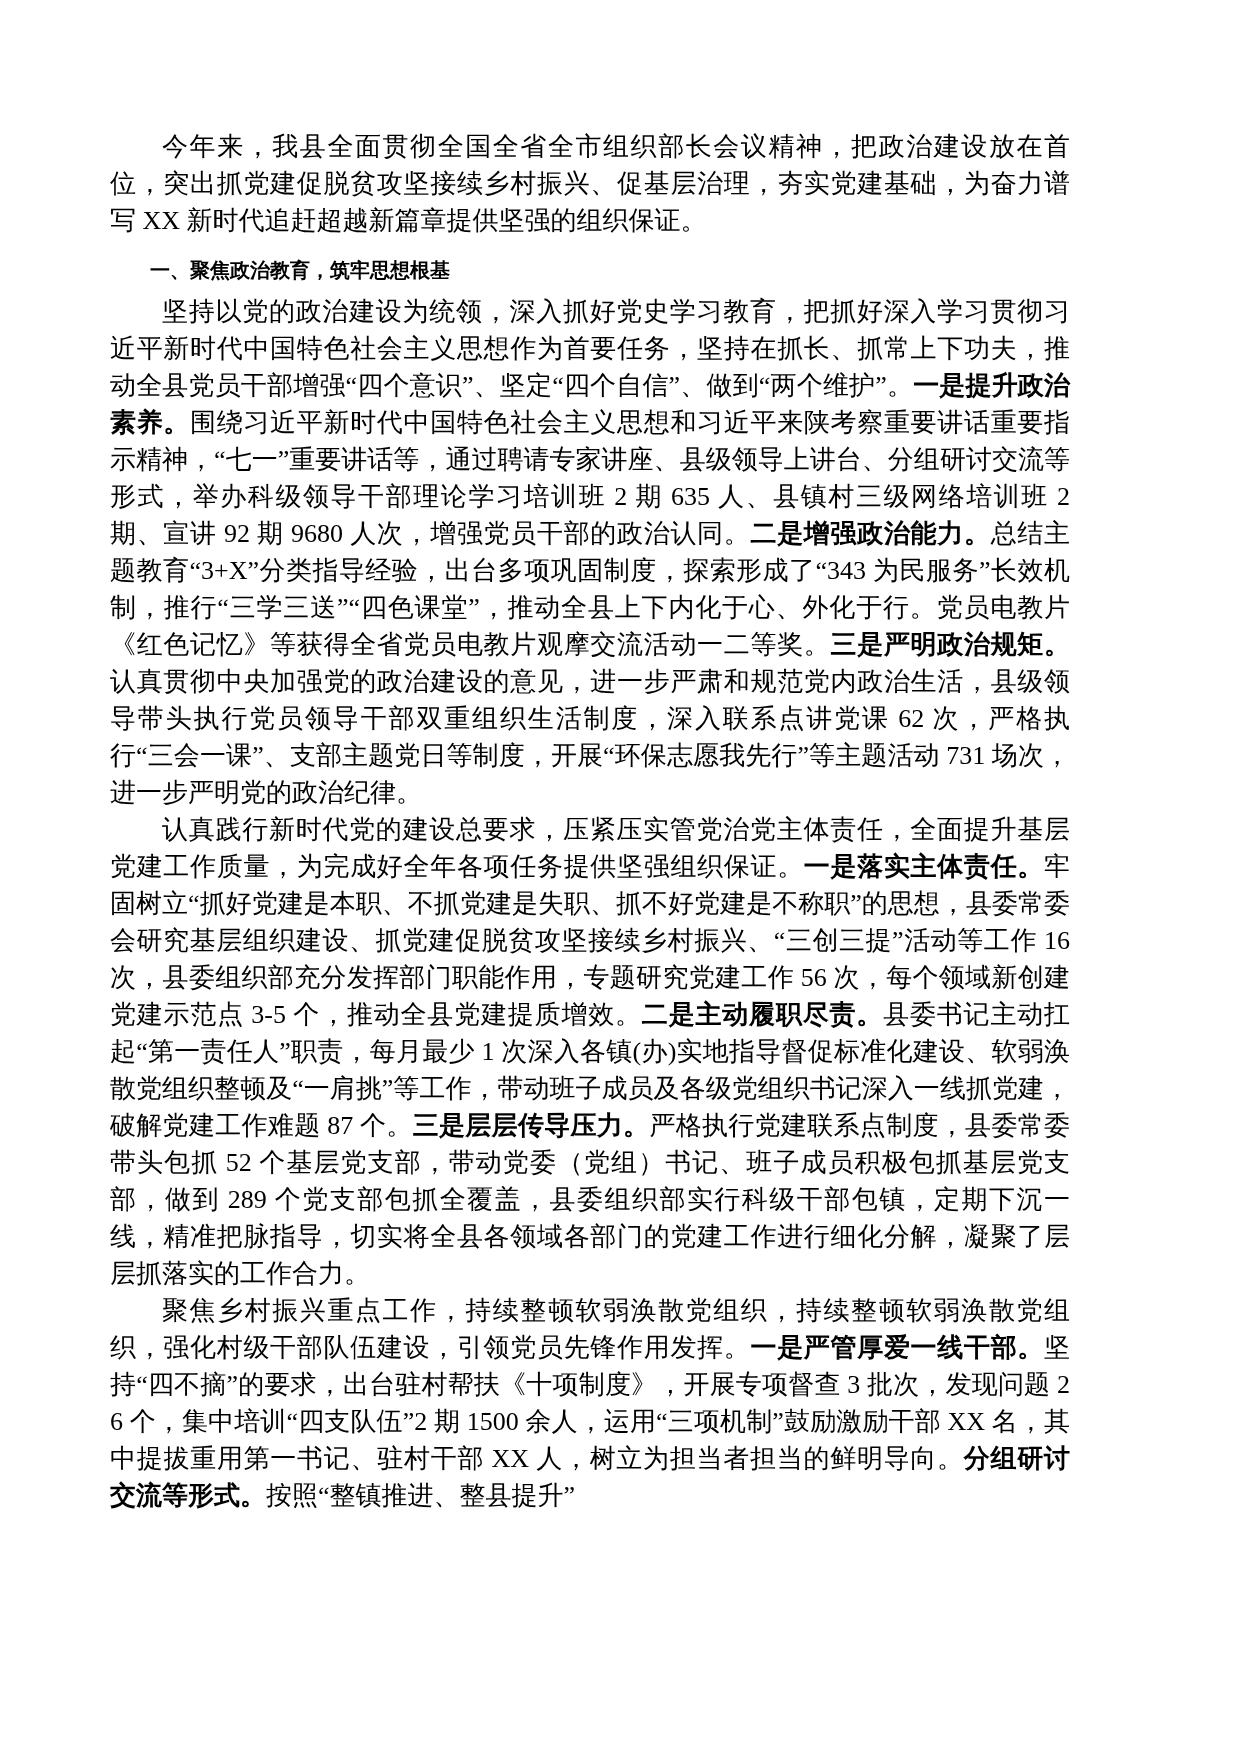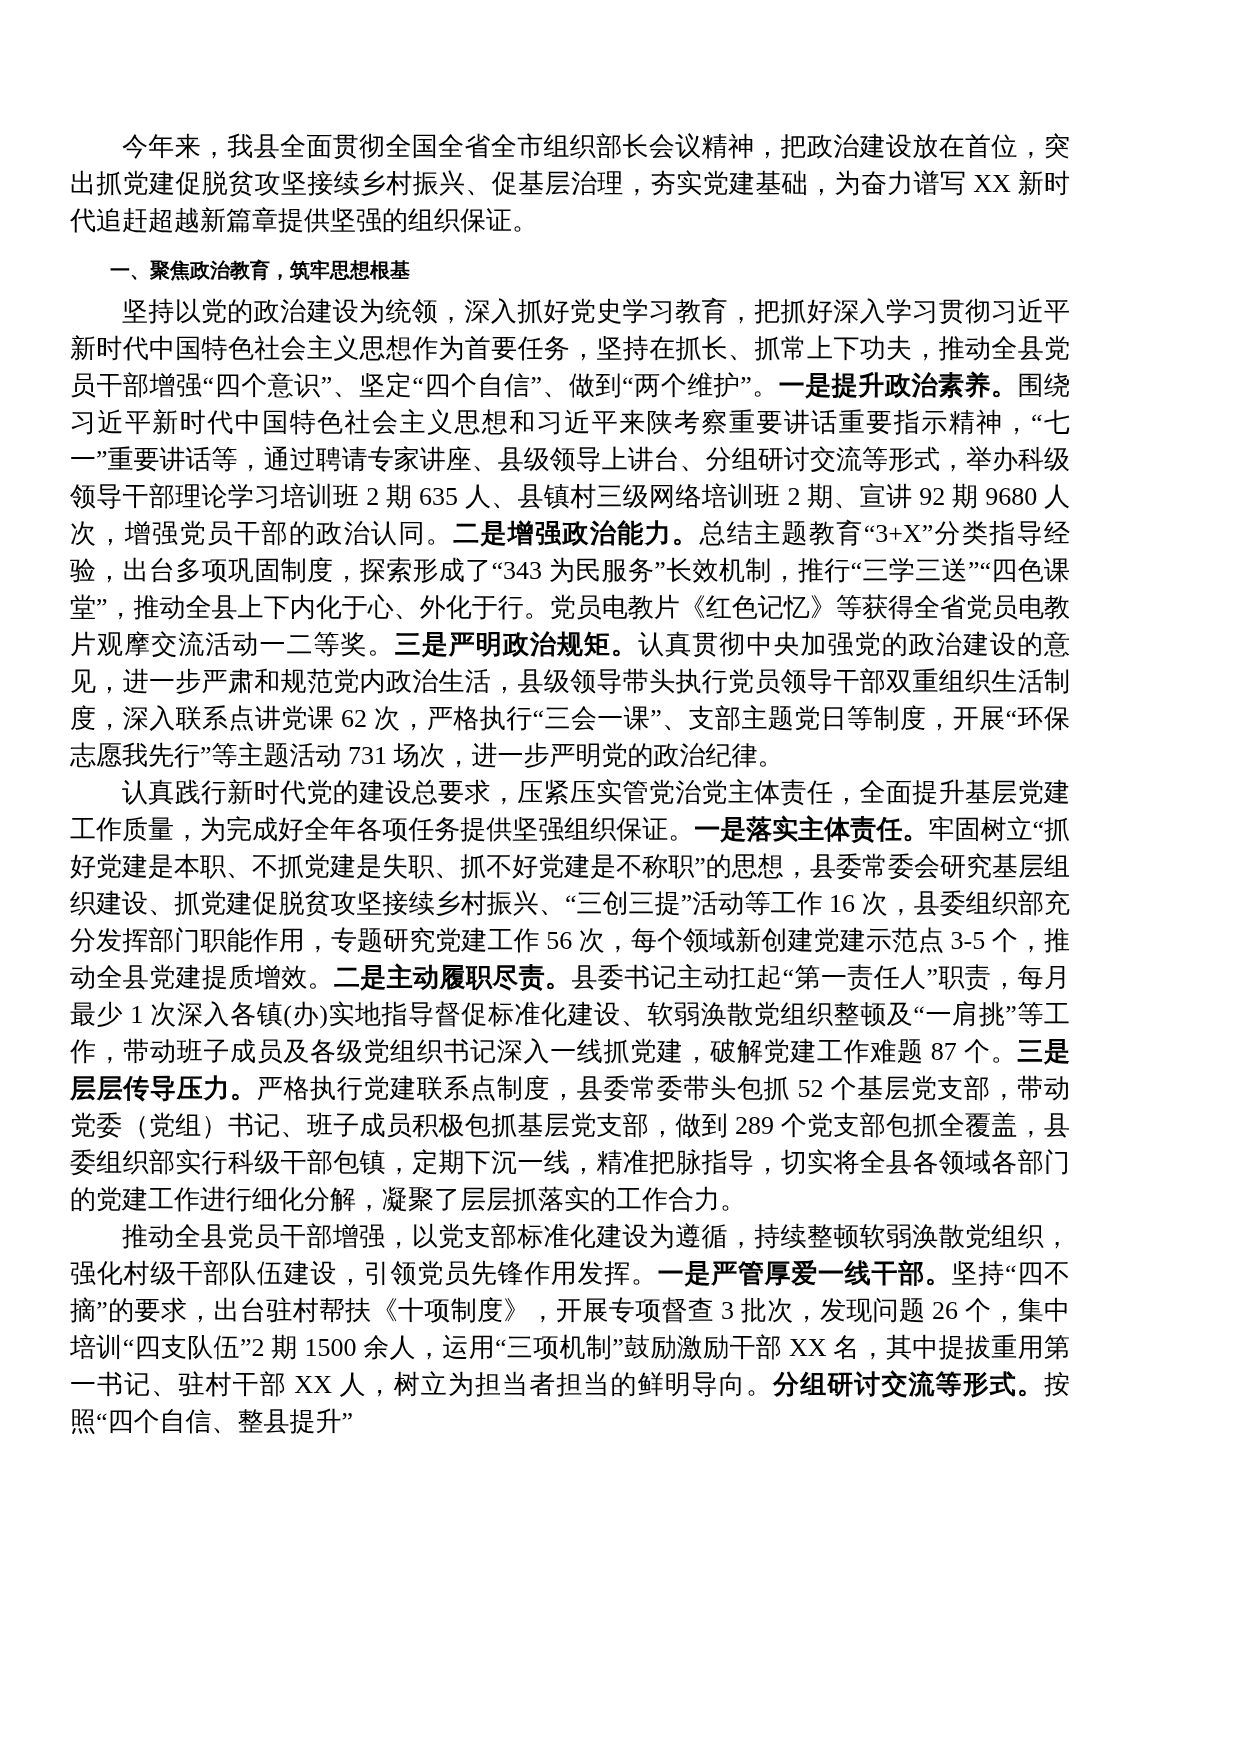--- a/index.html
+++ b/index.html
@@ -7,21 +7,21 @@
     padding: 0;
     background: #ffffff;
   }
   .page {
     position: relative;
     width: 1240px;
     height: 1754px;
     margin: 0 auto;
     background: #ffffff;
     box-sizing: border-box;
-    padding: 128px 170px 60px 70px;
+    padding: 128px 170px 60px 110px;
     color: #000000;
     overflow: hidden;
   }
   .doc {
     font-family: "Liberation Serif", "DejaVu Serif", serif;
     font-size: 26px;
     line-height: 37px;
     text-align: justify;
     color: #000000;
   }
@@ -43,15 +43,15 @@
 </style>
 </head>
 <body>
 
 <div class="page">
   <div class="doc">
       <p class="paragraph"><span>今年来，我县全面贯彻全国全省全市组织部长会议精神，把政治建设放在首位，突出抓党建促脱贫攻坚接续乡村振兴、促基层治理，夯实党建基础，为奋力谱写 XX 新时代追赶超越新篇章提供坚强的组织保证。</span></p>
       <h2 class="heading"><span class="bold">一、聚焦政治教育，筑牢思想根基</span></h2>
       <p class="paragraph"><span>坚持以党的政治建设为统领，深入抓好党史学习教育，把抓好深入学习贯彻习近平新时代中国特色社会主义思想作为首要任务，坚持在抓长、抓常上下功夫，推动全县党员干部增强“四个意识”、坚定“四个自信”、做到“两个维护”。</span><span class="bold">一是提升政治素养。</span><span>围绕习近平新时代中国特色社会主义思想和习近平来陕考察重要讲话重要指示精神，“七一”重要讲话等，通过聘请专家讲座、县级领导上讲台、分组研讨交流等形式，举办科级领导干部理论学习培训班 2 期 635 人、县镇村三级网络培训班 2 期、宣讲 92 期 9680 人次，增强党员干部的政治认同。</span><span class="bold">二是增强政治能力。</span><span>总结主题教育“3+X”分类指导经验，出台多项巩固制度，探索形成了“343 为民服务”长效机制，推行“三学三送”“四色课堂”，推动全县上下内化于心、外化于行。党员电教片《红色记忆》等获得全省党员电教片观摩交流活动一二等奖。</span><span class="bold">三是严明政治规矩。</span><span>认真贯彻中央加强党的政治建设的意见，进一步严肃和规范党内政治生活，县级领导带头执行党员领导干部双重组织生活制度，深入联系点讲党课 62 次，严格执行“三会一课”、支部主题党日等制度，开展“环保志愿我先行”等主题活动 731 场次，进一步严明党的政治纪律。</span></p>
       <p class="paragraph"><span>认真践行新时代党的建设总要求，压紧压实管党治党主体责任，全面提升基层党建工作质量，为完成好全年各项任务提供坚强组织保证。</span><span class="bold">一是落实主体责任。</span><span>牢固树立“抓好党建是本职、不抓党建是失职、抓不好党建是不称职”的思想，县委常委会研究基层组织建设、抓党建促脱贫攻坚接续乡村振兴、“三创三提”活动等工作 16 次，县委组织部充分发挥部门职能作用，专题研究党建工作 56 次，每个领域新创建党建示范点 3-5 个，推动全县党建提质增效。</span><span class="bold">二是主动履职尽责。</span><span>县委书记主动扛起“第一责任人”职责，每月最少 1 次深入各镇(办)实地指导督促标准化建设、软弱涣散党组织整顿及“一肩挑”等工作，带动班子成员及各级党组织书记深入一线抓党建，破解党建工作难题 87 个。</span><span class="bold">三是层层传导压力。</span><span>严格执行党建联系点制度，县委常委带头包抓 52 个基层党支部，带动党委（党组）书记、班子成员积极包抓基层党支部，做到 289 个党支部包抓全覆盖，县委组织部实行科级干部包镇，定期下沉一线，精准把脉指导，切实将全县各领域各部门的党建工作进行细化分解，凝聚了层层抓落实的工作合力。</span></p>
-      <p class="paragraph"><span>推动全县党员干部增强，以党支部标准化建设为遵循，持续整顿软弱涣散党组织，强化村级干部队伍建设，引领党员先锋作用发挥。</span><span class="bold">一是严管厚爱一线干部。</span><span>坚持“四不摘”的要求，出台驻村帮扶《十项制度》，开展专项督查 3 批次，发现问题 26 个，集中培训“四支队伍”2 期 1500 余人，运用“三项机制”鼓励激励干部 XX 名，其中提拔重用第一书记、驻村干部 XX 人，树立为担当者担当的鲜明导向。</span><span class="bold">分组研讨交流等形式。</span><span>按照“四个自信、整县提升”</span></p>
+      <p class="paragraph"><span>聚焦乡村振兴重点工作，持续整顿软弱涣散党组织，持续整顿软弱涣散党组织，强化村级干部队伍建设，引领党员先锋作用发挥。</span><span class="bold">一是严管厚爱一线干部。</span><span>坚持“四不摘”的要求，出台驻村帮扶《十项制度》，开展专项督查 3 批次，发现问题 26 个，集中培训“四支队伍”2 期 1500 余人，运用“三项机制”鼓励激励干部 XX 名，其中提拔重用第一书记、驻村干部 XX 人，树立为担当者担当的鲜明导向。</span><span class="bold">分组研讨交流等形式。</span><span>按照“整镇推进、整县提升”</span></p>
     </div>
 </div>
 
 </body></html>

